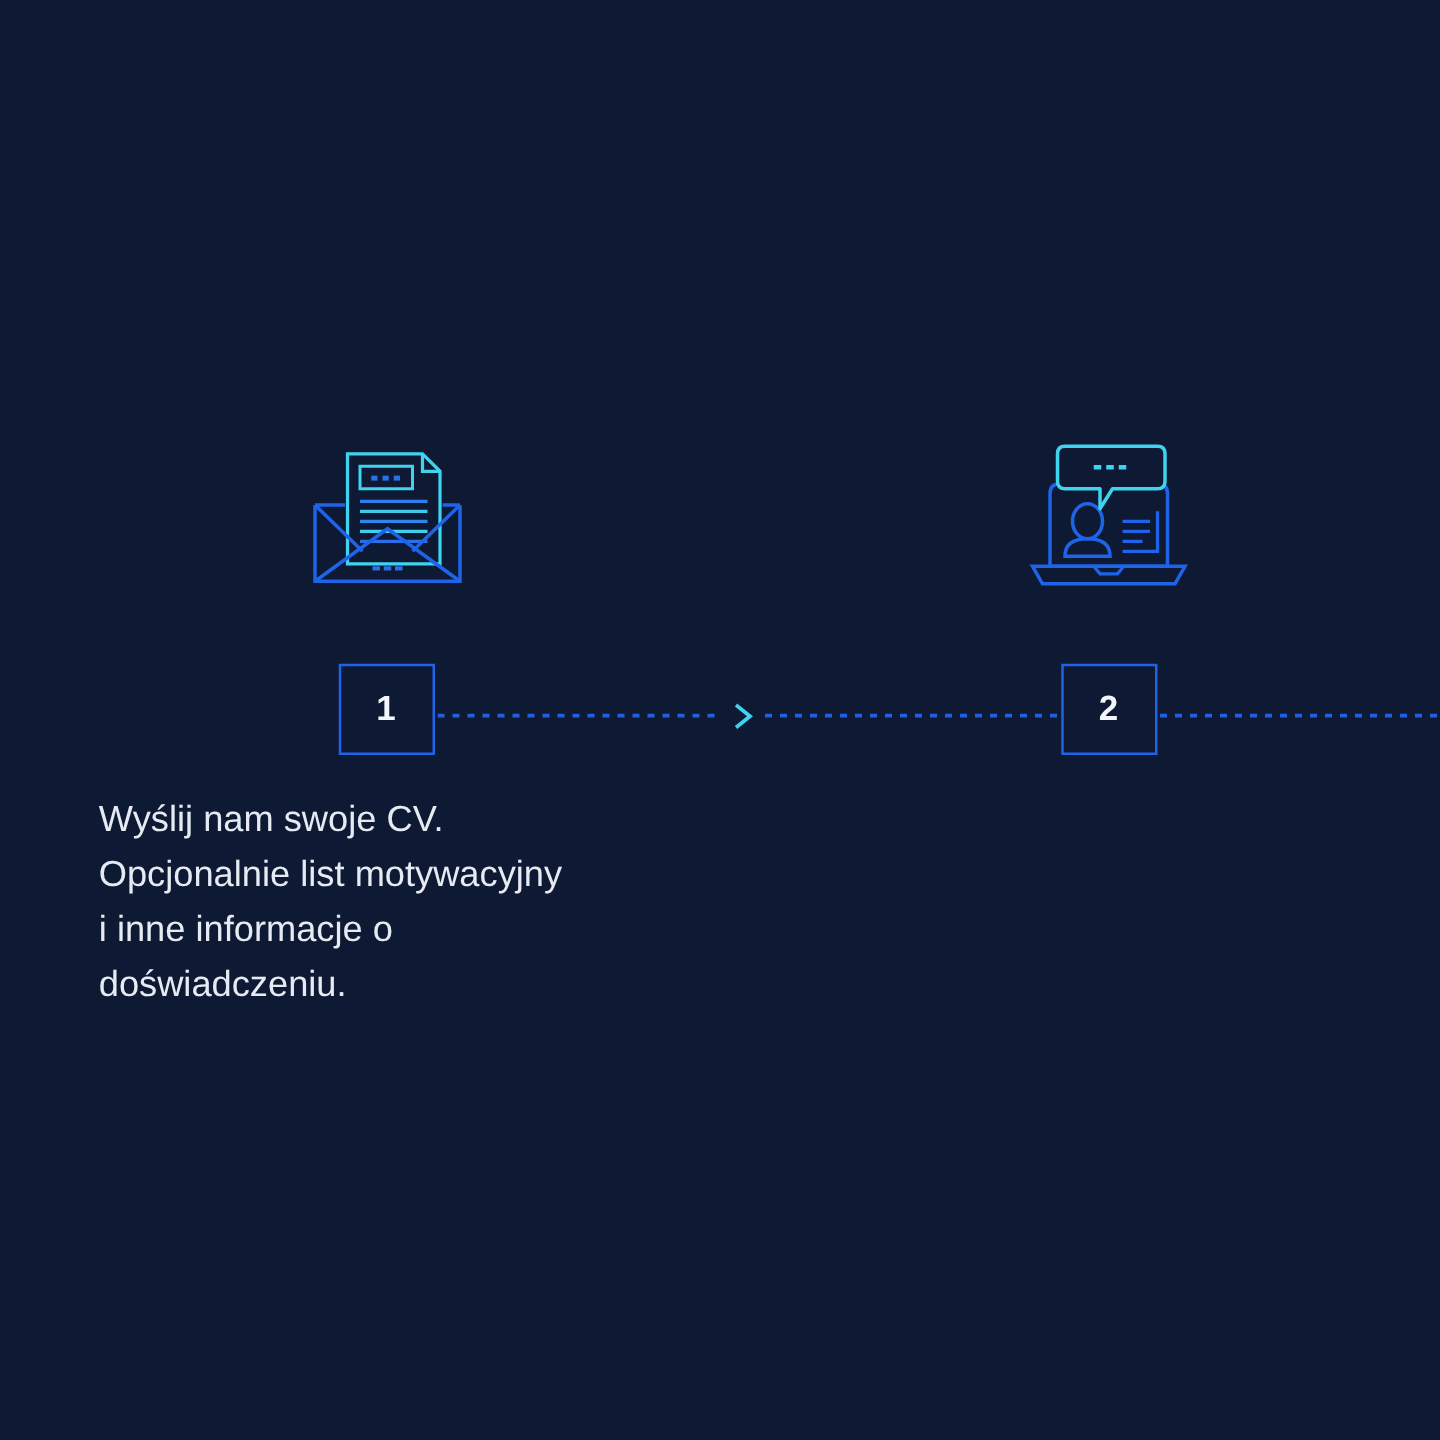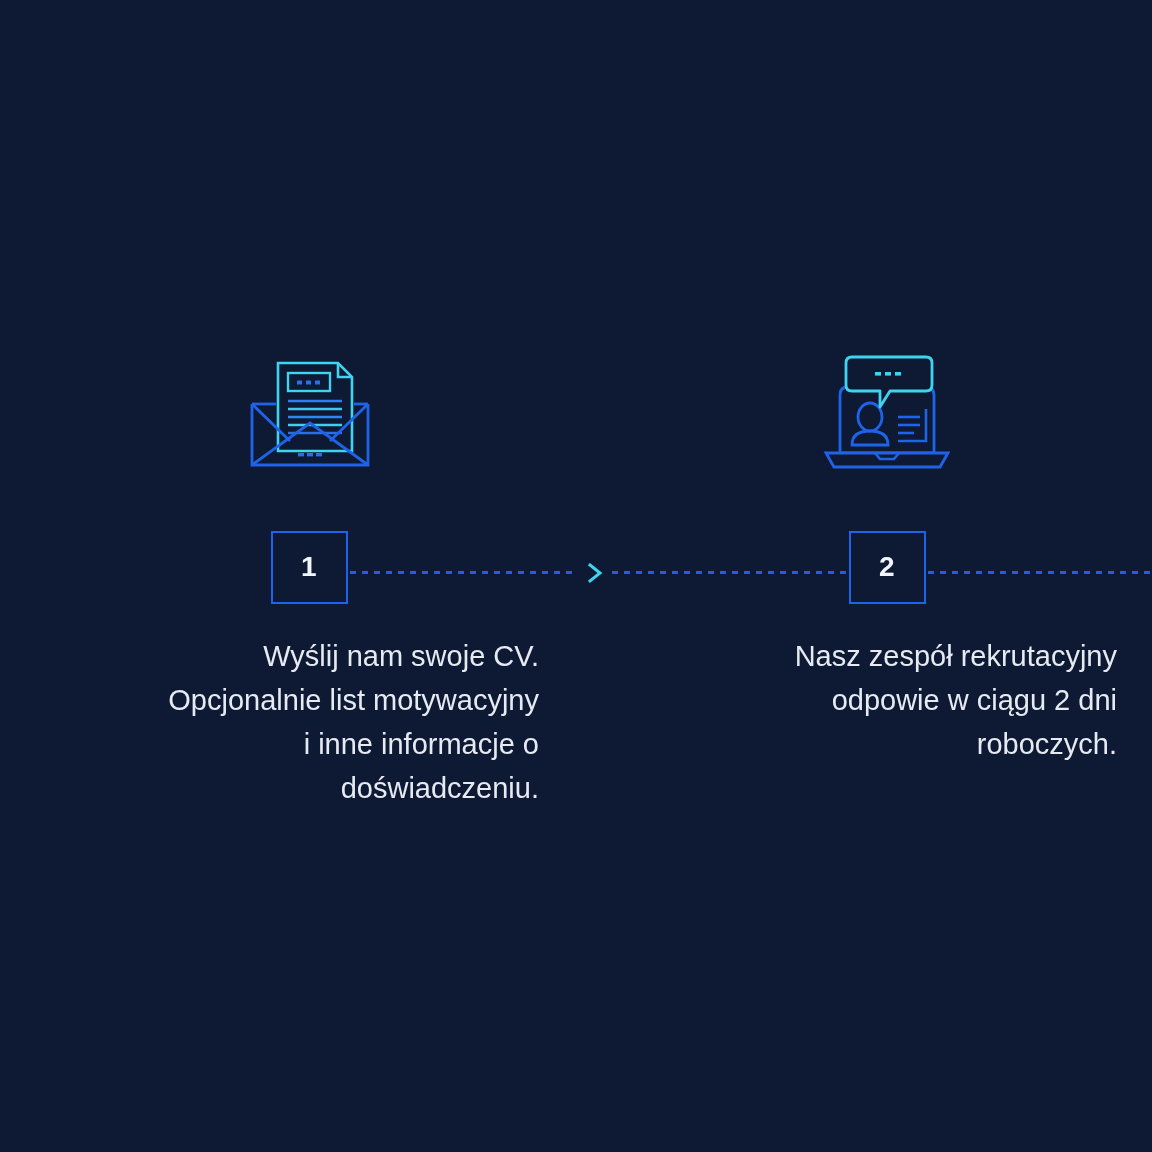--- a/index.html
+++ b/index.html
@@ -94,21 +94,21 @@
     color: #f2f5fb;
     font-size: 28px;
     font-weight: bold;
     line-height: 1;
     letter-spacing: 0.5px;
   }
 
   .step-caption {
     margin-top: 28px;
     width: 460px;
-    text-align: right;
+    text-align: left;
     color: #e6eaf2;
     font-size: 29px;
     line-height: 44px;
     font-weight: 400;
     white-space: pre-line;
   }
 </style>
 </head>
 <body>
 
@@ -193,18 +193,15 @@
         <rect x="73" y="27" width="6" height="3.6" fill="#3fd3ef"></rect>
       </svg>
     </div>
 
     <div class="badge-row">
       <div class="step-badge">
         <span class="num">2</span>
       </div>
     </div>
 
-    <div class="step-caption">Nasz zespół rekrutacyjny
-odpowie w ciągu 2 dni
-roboczych.</div>
   </div>
 
 </div>
 
 </body></html>

